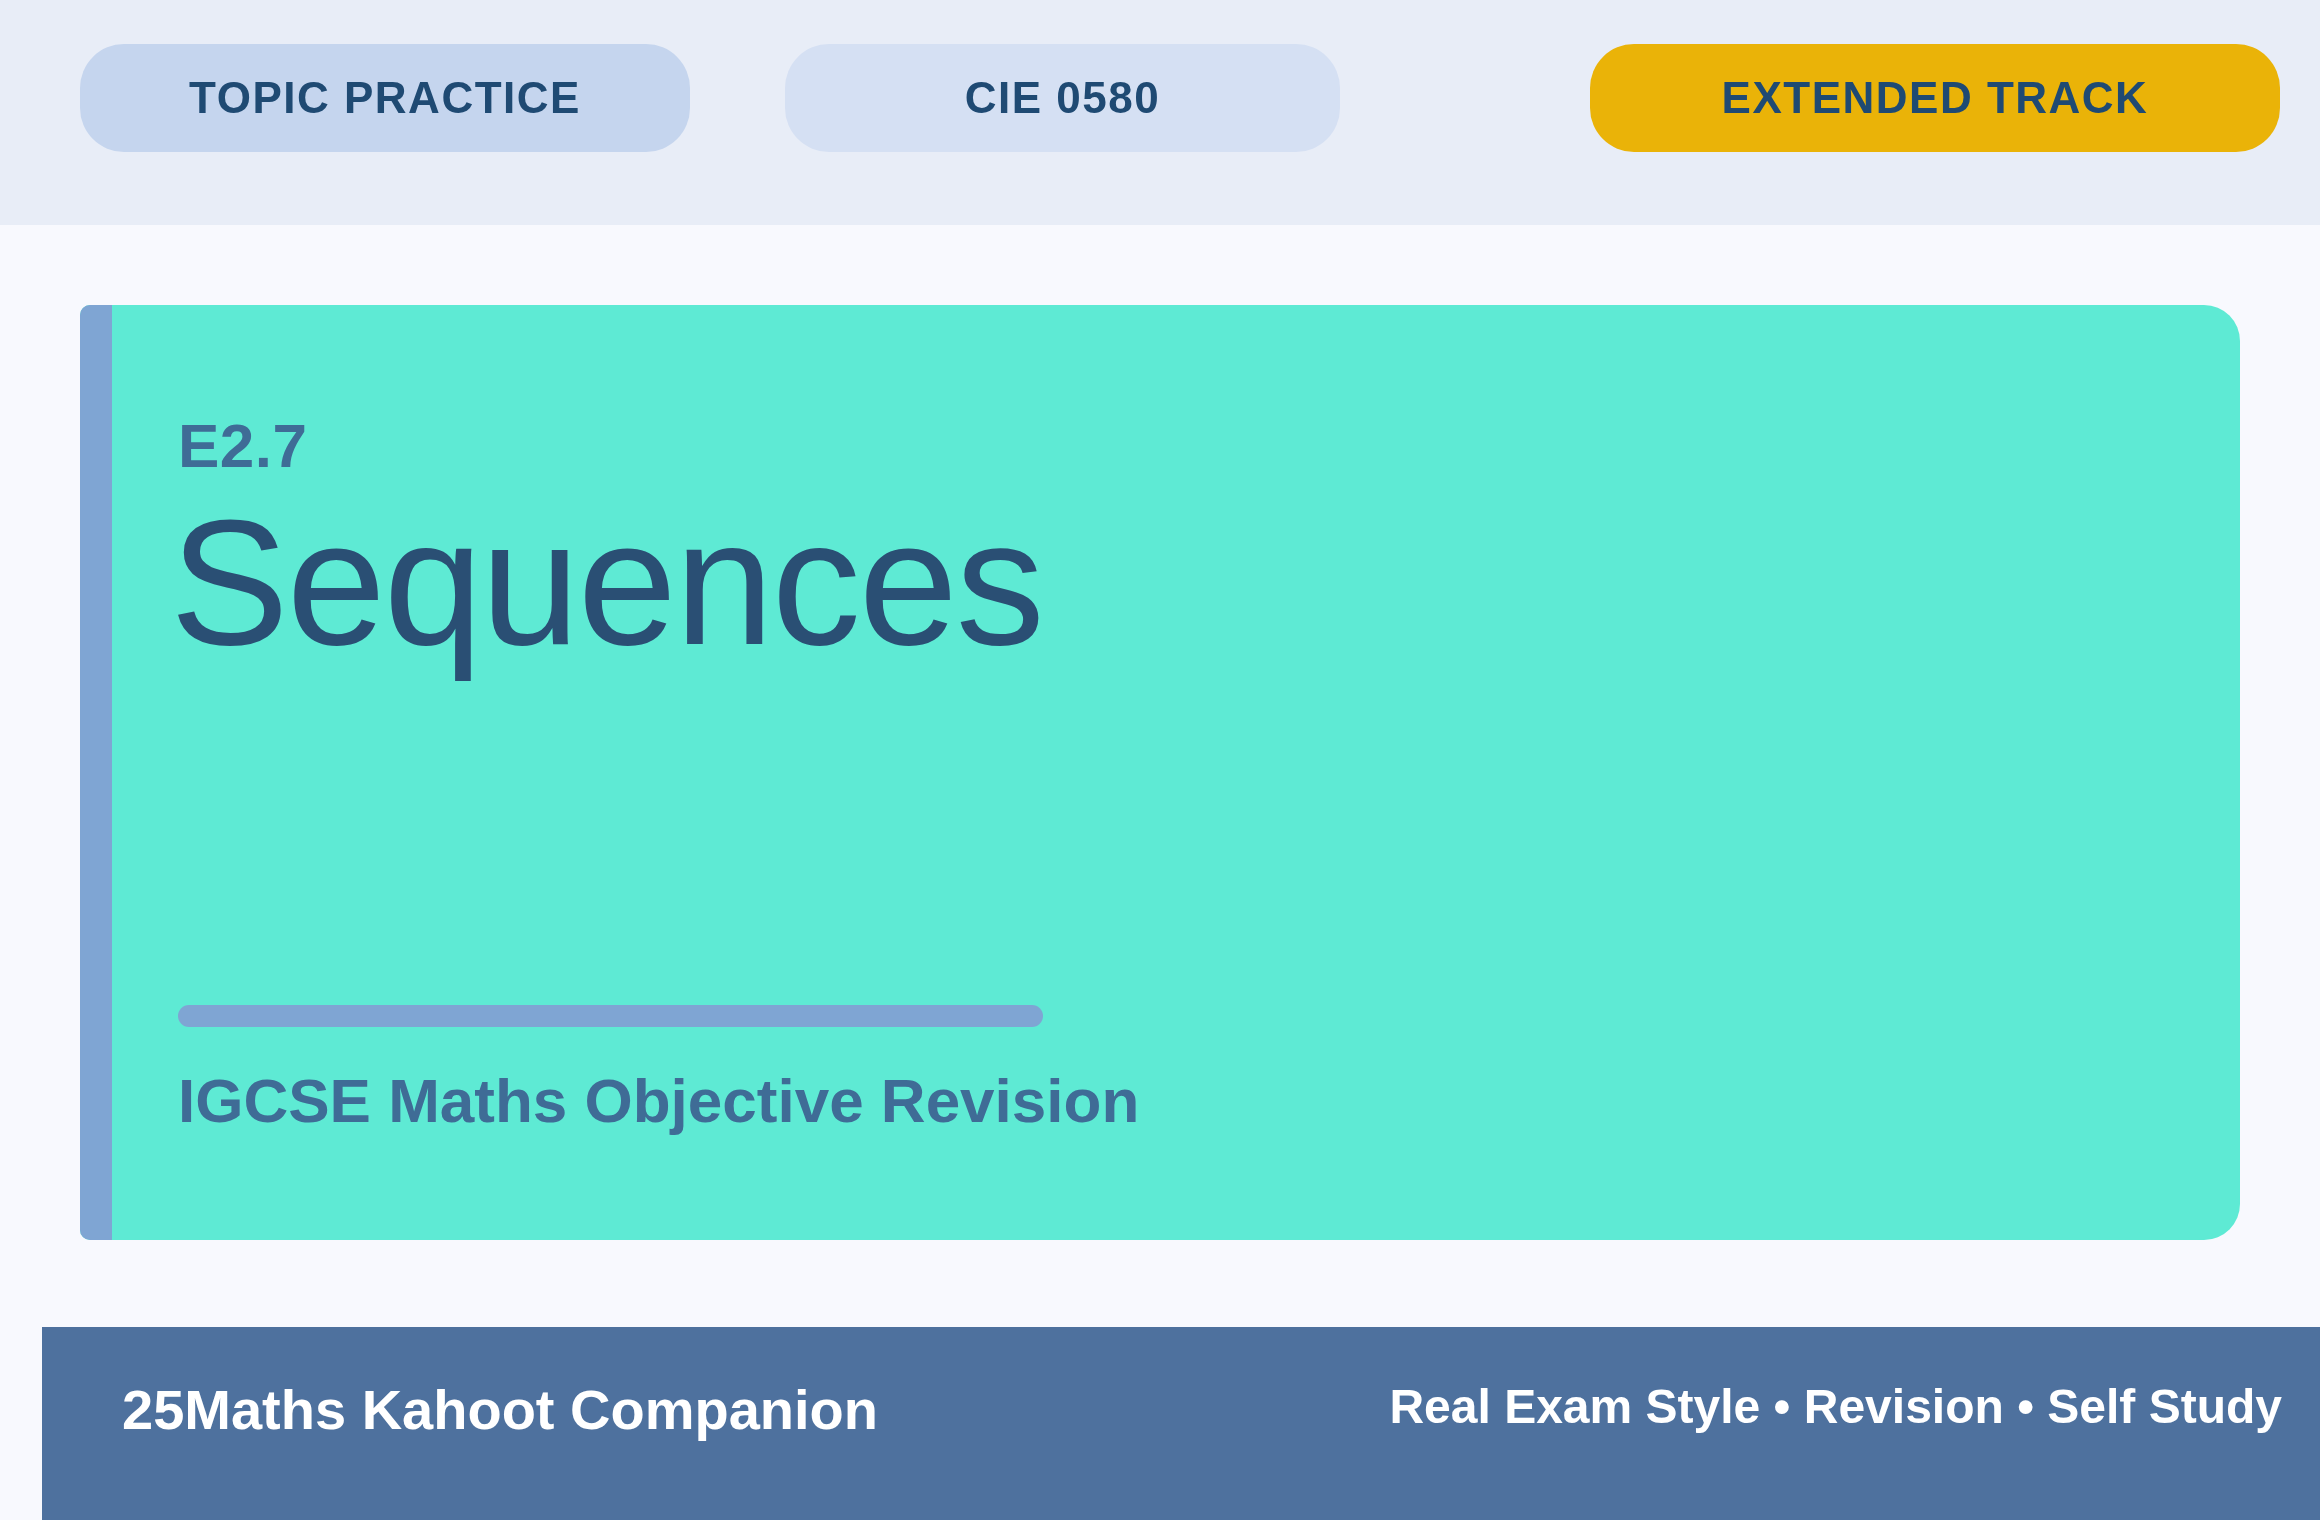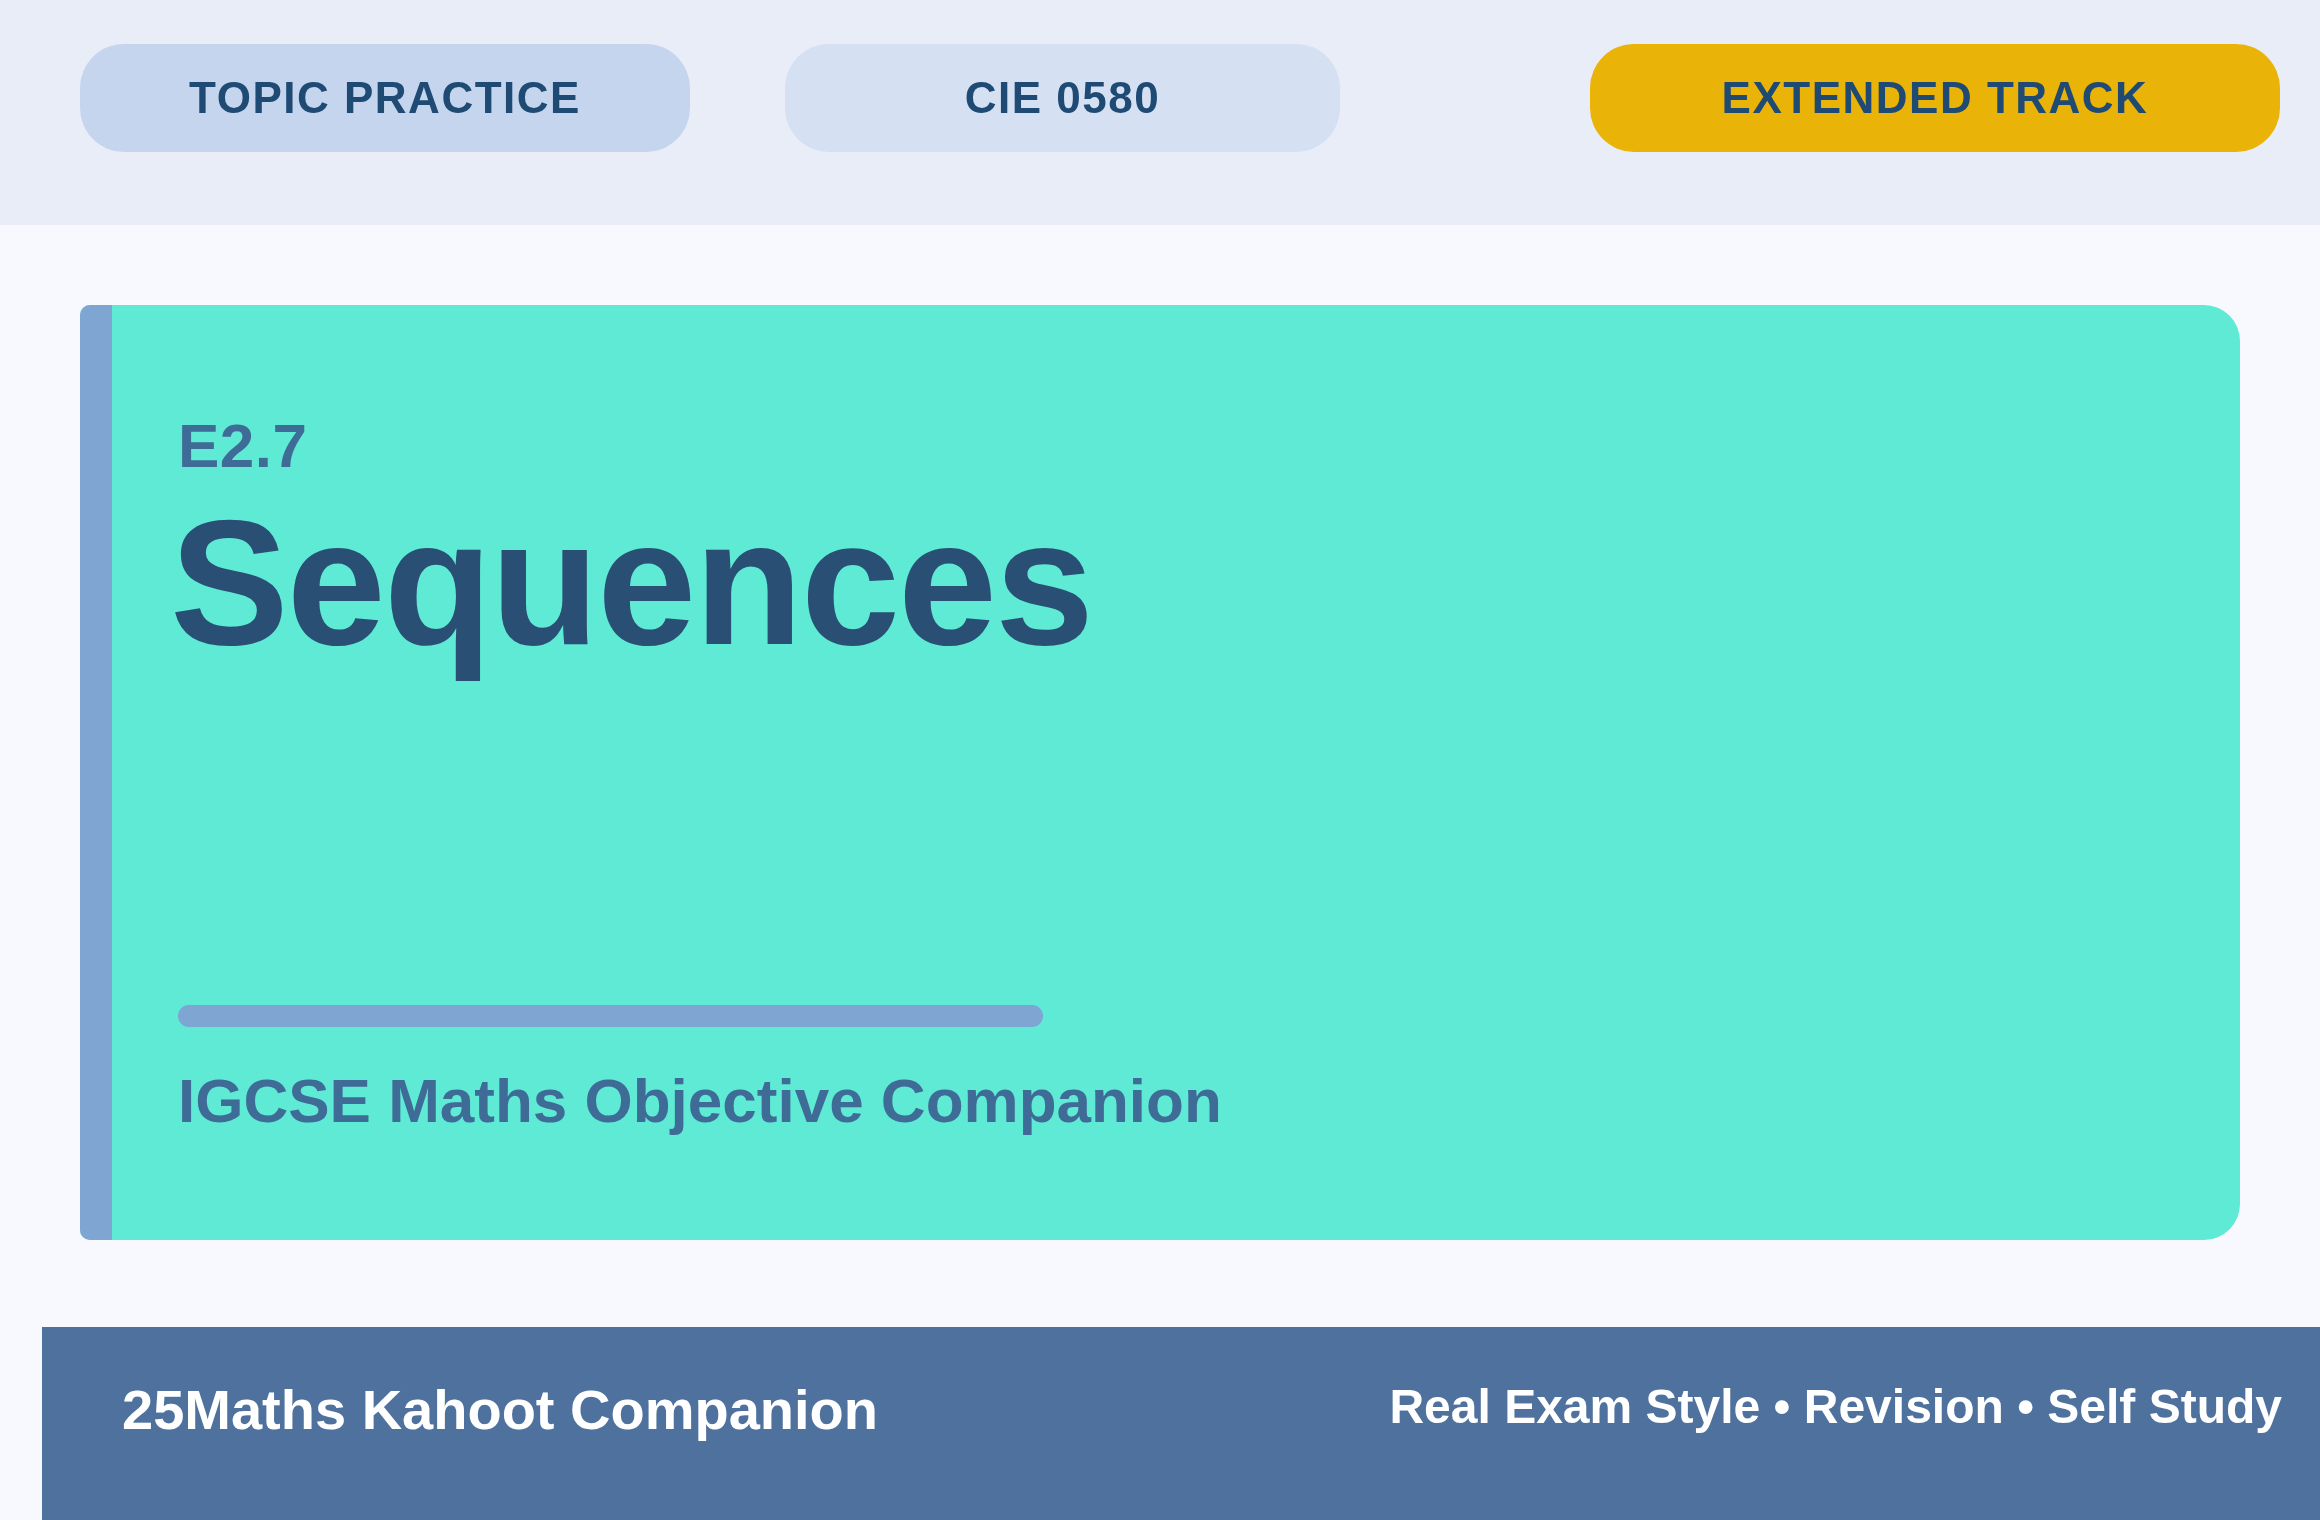--- a/index.html
+++ b/index.html
@@ -107,21 +107,21 @@
     color: #3F6C96;
     letter-spacing: 0.5px;
     line-height: 1;
   }
 
   .topic-title {
     position: absolute;
     top: 185px;
     left: -8px;
     font-size: 178px;
-    font-weight: bold;
+    font-weight: normal;
     color: #2A4F74;
     line-height: 1.05;
     letter-spacing: -2px;
   }
 
   .divider {
     position: absolute;
     top: 700px;
     left: 0;
     width: 865px;
@@ -184,21 +184,21 @@
     <div class="pill pill-2">CIE 0580</div>
     <div class="pill pill-3">EXTENDED TRACK</div>
   </div>
 
   <div class="card">
     <div class="card-accent"></div>
     <div class="card-body">
       <div class="code-label">E2.7</div>
       <div class="topic-title">Sequences</div>
       <div class="divider"></div>
-      <div class="subtitle">IGCSE Maths Objective Companion</div>
+      <div class="subtitle">IGCSE Maths Objective Revision</div>
     </div>
   </div>
 
   <div class="footer">
     <div class="footer-left">25Maths Kahoot Companion</div>
     <div class="footer-right">Real Exam Style • Revision • Self Study</div>
   </div>
 
 </div>
 

